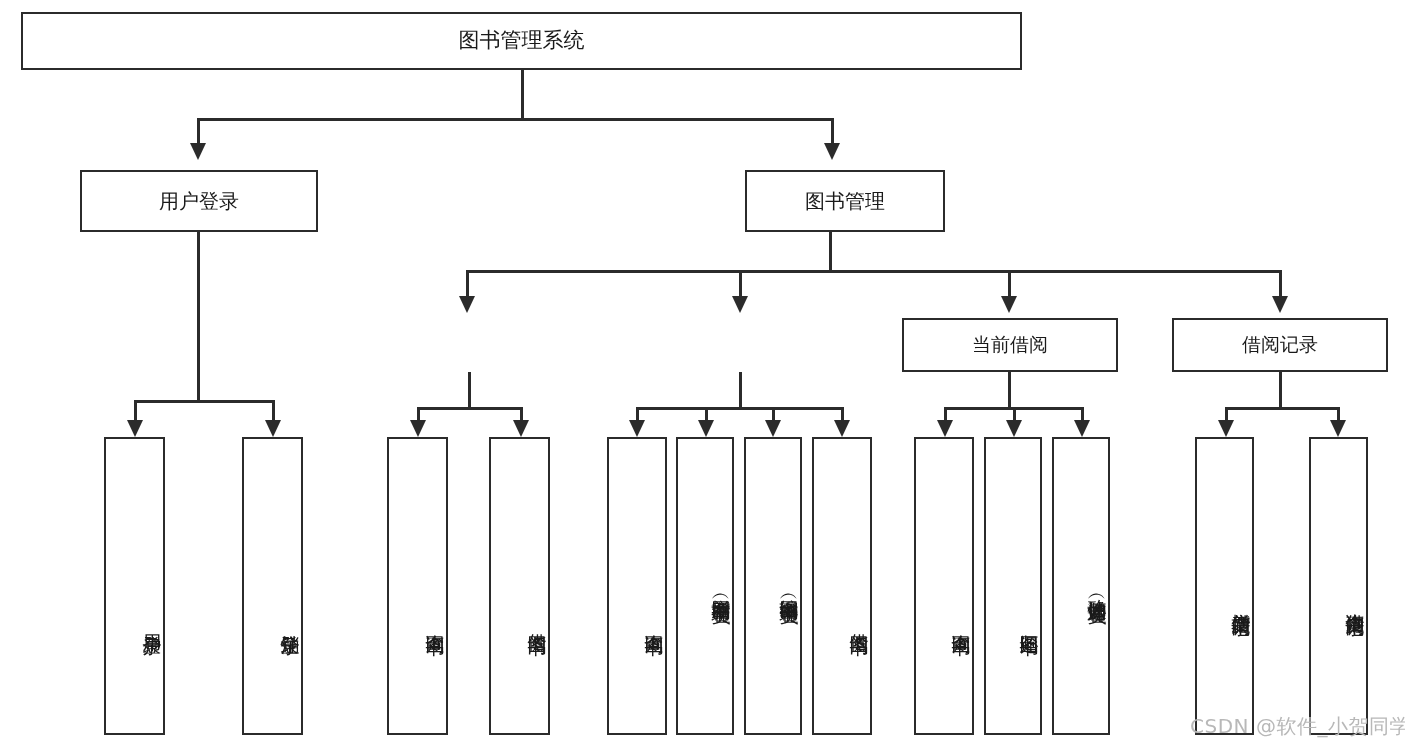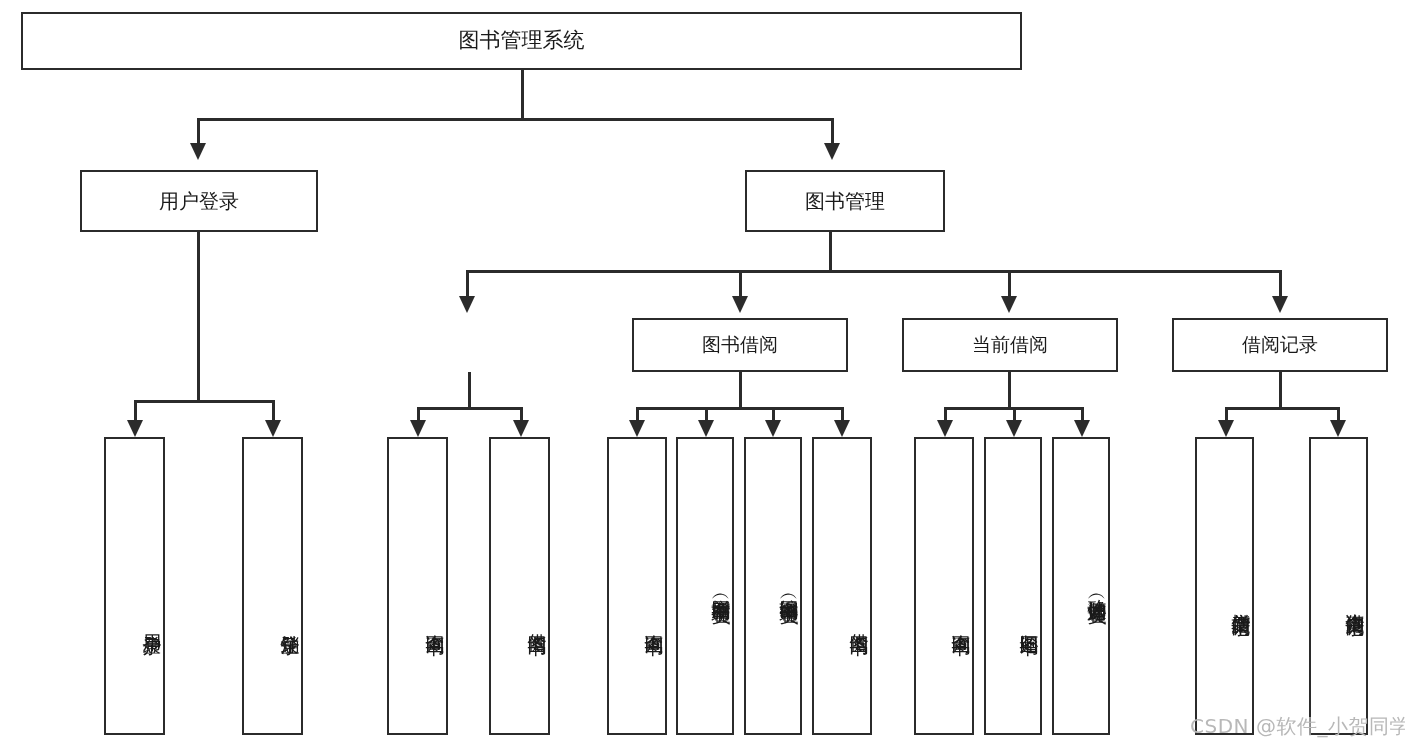--- a/index.html
+++ b/index.html
@@ -103,23 +103,20 @@
   <div class="edge h" style="left:466px; top:270px; width:813px;"></div>
   <div class="edge v" style="left:466px; top:270px; height:26px;"></div>
   <div class="arrow" style="left:459px; top:296px;"></div>
   <div class="edge v" style="left:739px; top:270px; height:26px;"></div>
   <div class="arrow" style="left:732px; top:296px;"></div>
   <div class="edge v" style="left:1008px; top:270px; height:26px;"></div>
   <div class="arrow" style="left:1001px; top:296px;"></div>
   <div class="edge v" style="left:1279px; top:270px; height:26px;"></div>
   <div class="arrow" style="left:1272px; top:296px;"></div>
 
-  <div class="node lvl2" style="left:632px; top:318px; width:216px; height:54px;">
-    <span>图书借阅</span>
-  </div>
   <div class="node lvl2" style="left:902px; top:318px; width:216px; height:54px;">
     <span>当前借阅</span>
   </div>
   <div class="node lvl2" style="left:1172px; top:318px; width:216px; height:54px;">
     <span>借阅记录</span>
   </div>
 
   <div class="edge v" style="left:468px; top:372px; height:35px;"></div>
   <div class="edge h" style="left:417px; top:407px; width:105px;"></div>
   <div class="edge v" style="left:417px; top:407px; height:13px;"></div>

